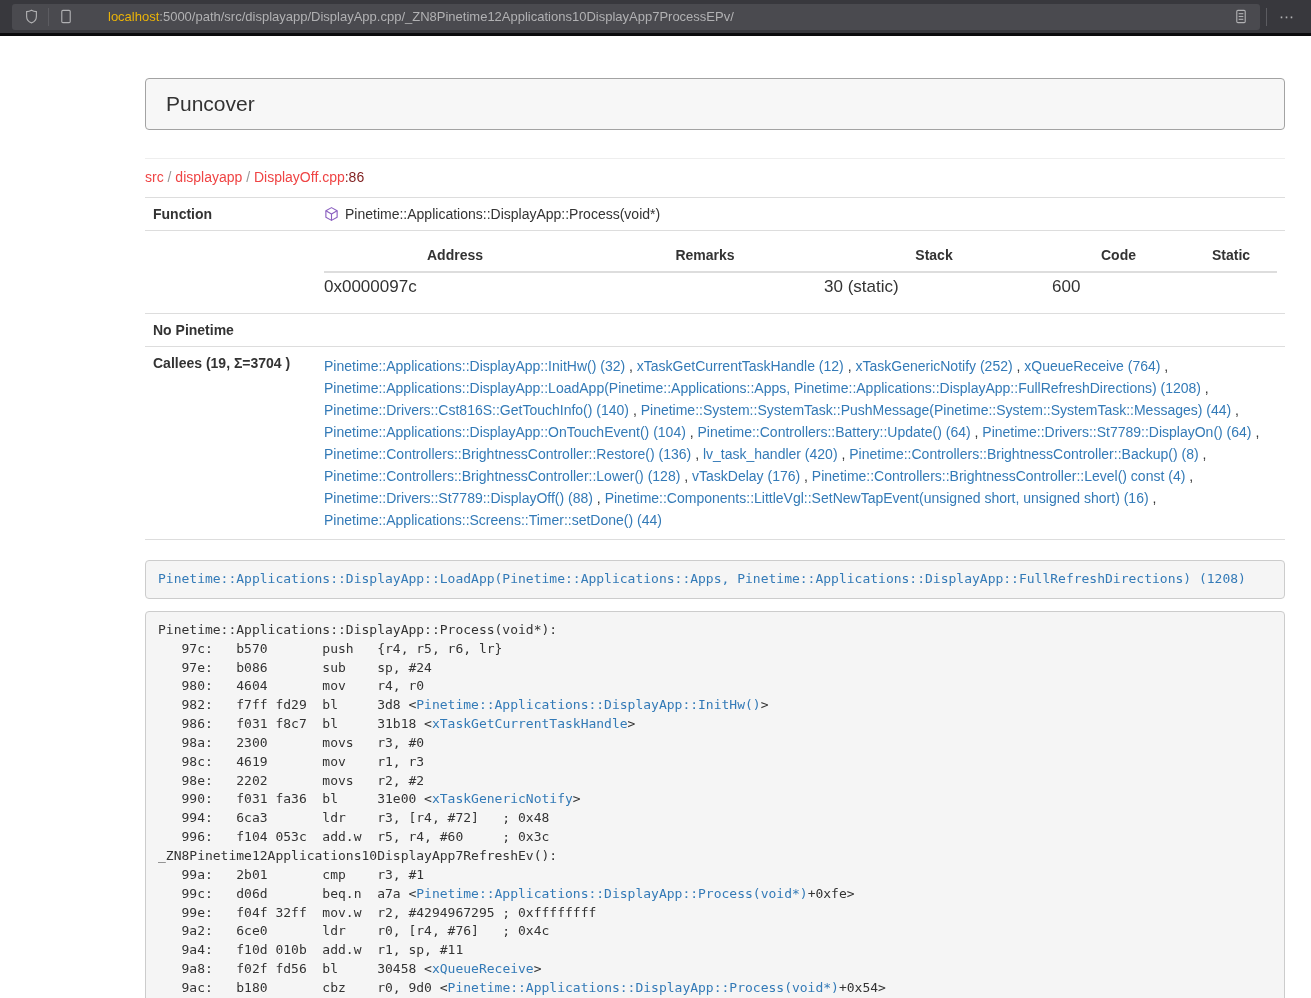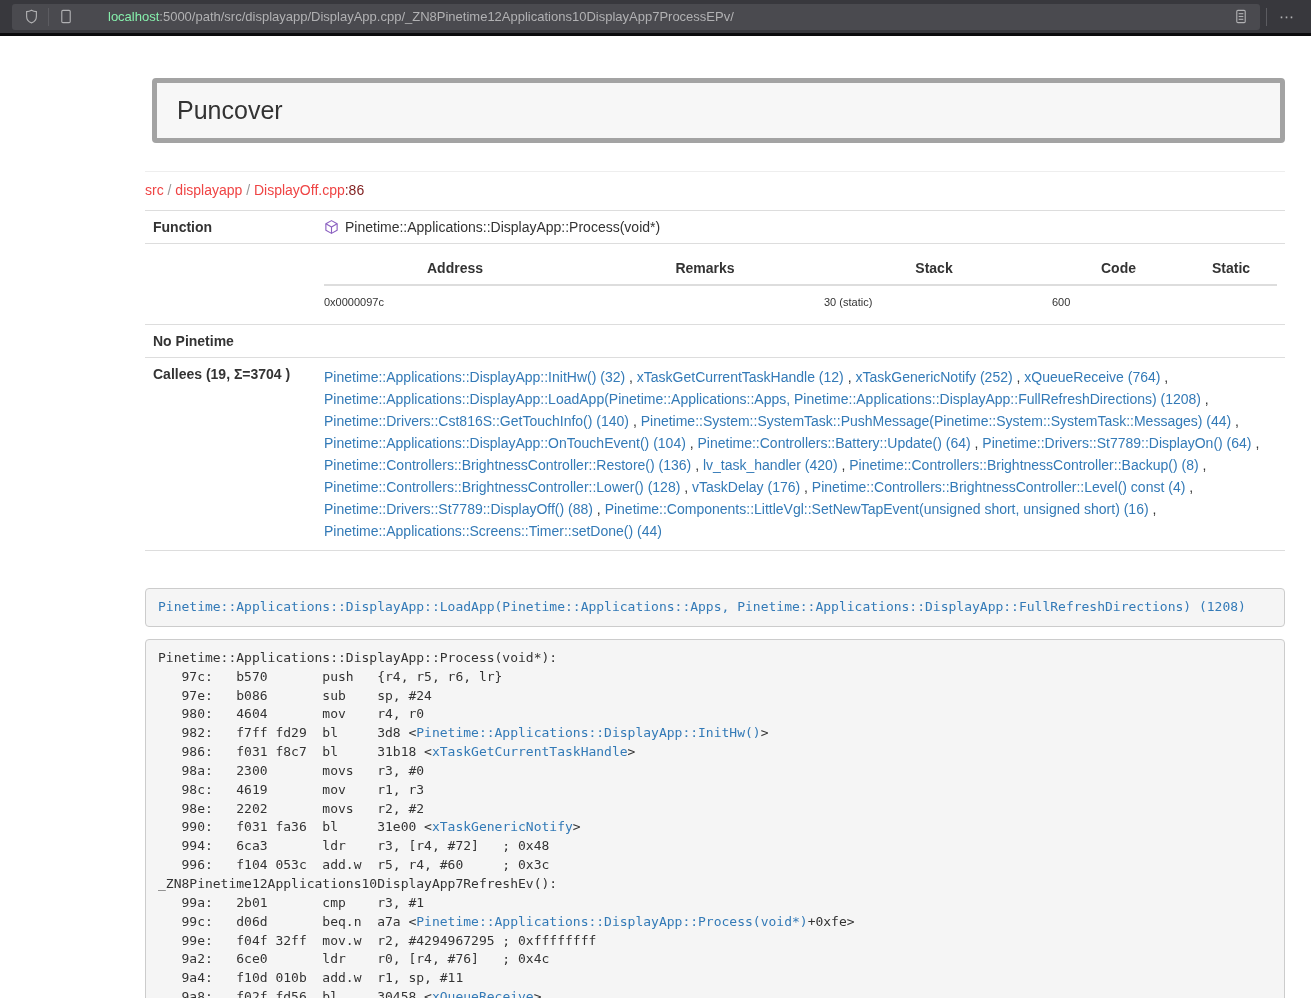--- a/index.html
+++ b/index.html
@@ -33,58 +33,57 @@
   .url-bar .icn { display: inline-flex; align-items: center; justify-content: center; width: 22px; height: 22px; }
   .vdiv { width: 1px; height: 18px; background: #5c5c61; margin: 0 6px; }
   .url-text {
     flex: 1;
     font-size: 13px;
     color: #b1b1b3;
     white-space: nowrap;
     overflow: hidden;
     margin-left: 6px;
   }
-  .url-text .host { color: #86efac; padding-left: 25px; }
+  .url-text .host { color: #eab308; padding-left: 25px; }
   .menu-dots {
     color: #b1b1b3;
     font-size: 15px;
     letter-spacing: 1px;
     padding: 0 6px;
     cursor: default;
     user-select: none;
   }
   .chrome-sep { height: 3px; background: #0b0b0d; }
 
   
   .container { margin-left: 145px; width: 1140px; }
 
   .app-panel {
     margin-top: 42px;
     background: #f7f7f7;
-    border: 5px solid #a3a3a3;
+    border: 1px solid #a3a3a3;
     border-radius: 4px;
     padding: 13px 20px;
-    font-size: 25px;
+    font-size: 21px;
     color: #333;
-    margin-left: 7px;
   }
   hr.rule {
     border: 0;
     border-top: 1px solid #eeeeee;
     margin: 28px 0 10px 0;
   }
   .breadcrumb { margin: 0 0 12px 0; font-size: 14px; }
   .breadcrumb a { color: #ef4444; text-decoration: none; }
   .bc-sep { color: #999; }
   .bc-suffix { color: #7f1d1d; }
 
   a { color: #337ab7; text-decoration: none; }
 
   
-  table.main-table { width: 100%; border-collapse: collapse; margin-bottom: 37px; }
+  table.main-table { width: 100%; border-collapse: collapse; margin-bottom: 20px; }
   table.main-table > tbody > tr > th,
   table.main-table > tbody > tr > td {
     border-top: 1px solid #dddddd;
     padding: 8px;
     text-align: left;
     vertical-align: top;
     font-size: 14px;
     font-weight: normal;
   }
   table.main-table > tbody > tr:last-child > th,
@@ -92,21 +91,21 @@
   table.main-table > tbody > tr > th { width: 155px; font-weight: bold; color: #333; }
   td.no-pad { padding: 0 8px; }
 
   table.detail-table { width: 100%; border-collapse: collapse; }
   table.detail-table th {
     text-align: center; font-weight: bold;
     padding: 8px 8px 8px 0;
     border-bottom: 2px solid #dddddd;
     font-size: 14px;
   }
-  table.detail-table td { padding: 10px 8px 8px 0; font-size: 11px; }
+  table.detail-table td { padding: 4px 8px 8px 0; font-size: 17px; }
   table.detail-table th:nth-child(1), table.detail-table td:nth-child(1) { width: 262px; }
   table.detail-table th:nth-child(2), table.detail-table td:nth-child(2) { width: 222px; }
   table.detail-table th:nth-child(3), table.detail-table td:nth-child(3) { width: 220px; }
   table.detail-table th:nth-child(4), table.detail-table td:nth-child(4) { width: 133px; }
 
   .callees-cell { line-height: 22px; }
   .func-cell { display: flex; align-items: center; gap: 6px; }
   .pkg-icon { display: inline-flex; flex: 0 0 auto; }
 
   

